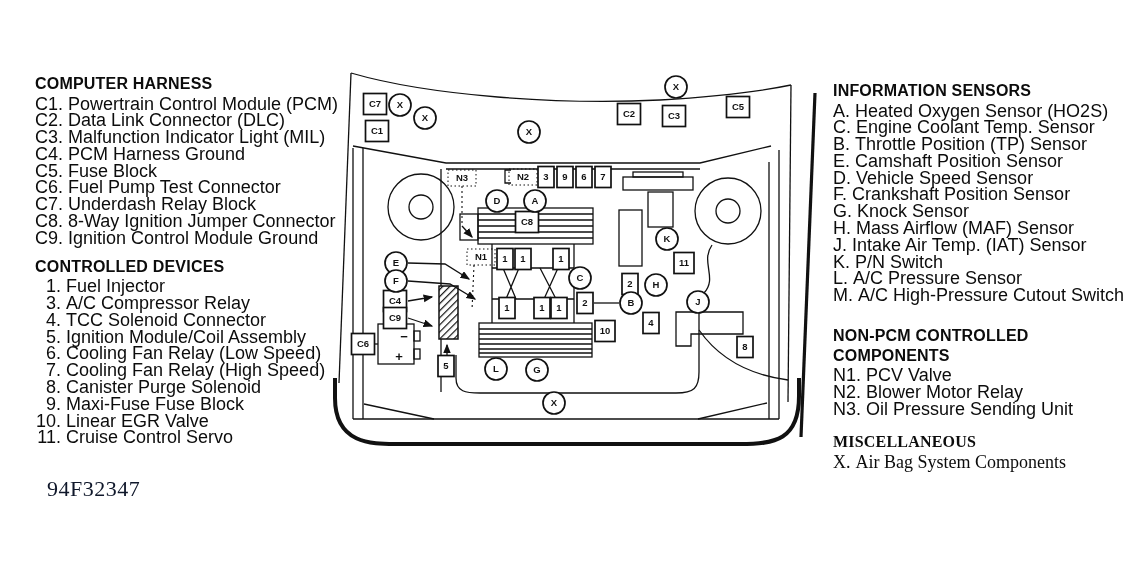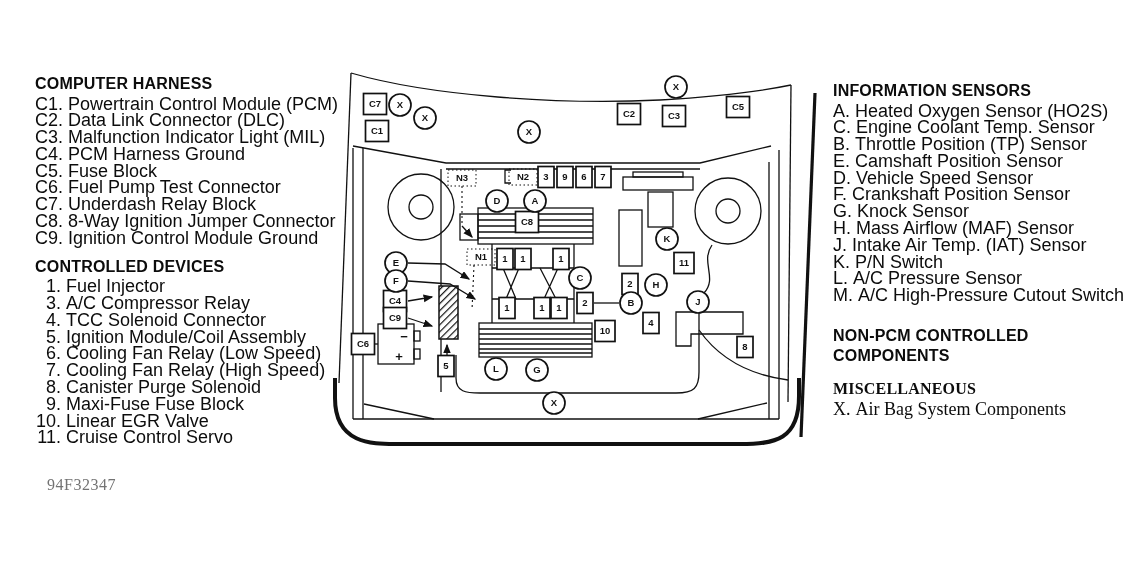--- a/index.html
+++ b/index.html
@@ -12,21 +12,21 @@
   .col.left{left:35px;top:76px;width:300px;}
   .col.right{left:833px;top:83px;width:300px;}
   h2{margin:0 0 3px 0;font-size:16px;font-weight:700;letter-spacing:.2px;line-height:16.5px;}
   .sec.cd{margin-top:12px;}
   .sec.np{margin-top:24px;}
   .sec.misc{margin-top:17px;font-family:Liberation Serif, serif;}
   .item{font-size:18px;line-height:16.8px;white-space:nowrap;}
   .num{margin-right:5px;}
   .nums .num{display:inline-block;width:26px;text-align:right;margin-right:5px;}
   .figcode{position:absolute;left:12px;top:400px;font-family:"Liberation Serif","DejaVu Serif",serif;
-           font-size:16px;letter-spacing:.5px;color:#737373;}
+           font-size:22px;letter-spacing:.5px;color:#0f172a;}
   
   .ln{stroke:#111;fill:none;stroke-width:1.3;}
   .ln.th{stroke-width:4;}
   .ln.md{stroke-width:3.2;}
   .ln.stripe{stroke-width:1.6;}
   .ln.dot{stroke-dasharray:2 3;stroke-width:1.1;}
   .co-box{fill:#fff;stroke:#111;stroke-width:1.7;}
   .co-dotted{fill:none;stroke:#111;stroke-width:1;stroke-dasharray:1.5 2.5;}
   .co-text{font:700 9.5px "Liberation Sans",sans-serif;text-anchor:middle;fill:#111;}
   .bat-sign{font:700 13px "Liberation Sans",sans-serif;text-anchor:middle;fill:#111;}
@@ -442,20 +442,34 @@
           </div>
 
           <div class="item">
             <span class="num">M.</span><span class="lbl">A/C High-Pressure Cutout Switch</span>
           </div>
         </div>
     </div>
     <div class="sec np">
       <h2>NON-PCM CONTROLLED</h2>
       <h2>COMPONENTS</h2>
+      <div class="list">
+
+          <div class="item">
+            <span class="num">N1.</span><span class="lbl">PCV Valve</span>
+          </div>
+
+          <div class="item">
+            <span class="num">N2.</span><span class="lbl">Blower Motor Relay</span>
+          </div>
+
+          <div class="item">
+            <span class="num">N3.</span><span class="lbl">Oil Pressure Sending Unit</span>
+          </div>
+        </div>
     </div>
     <div class="sec misc">
       <h2>MISCELLANEOUS</h2>
       <div class="list">
 
           <div class="item">
             <span class="num">X.</span><span class="lbl">Air Bag System Components</span>
           </div>
         </div>
     </div>

